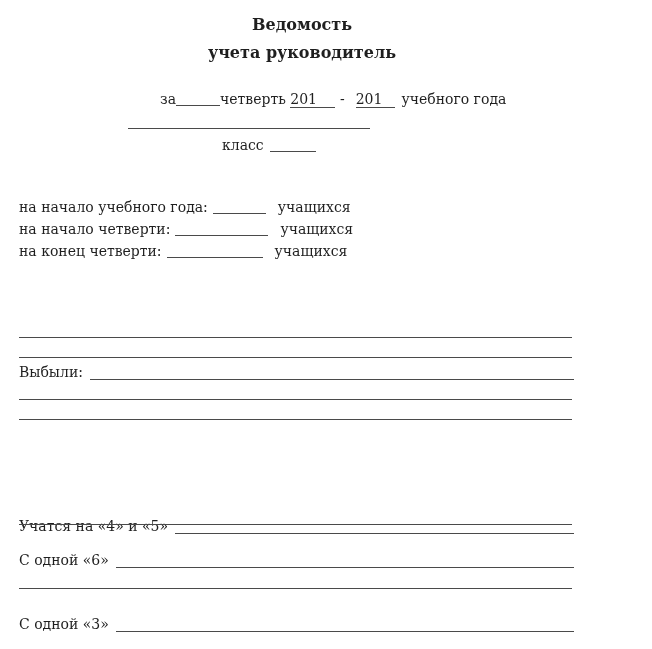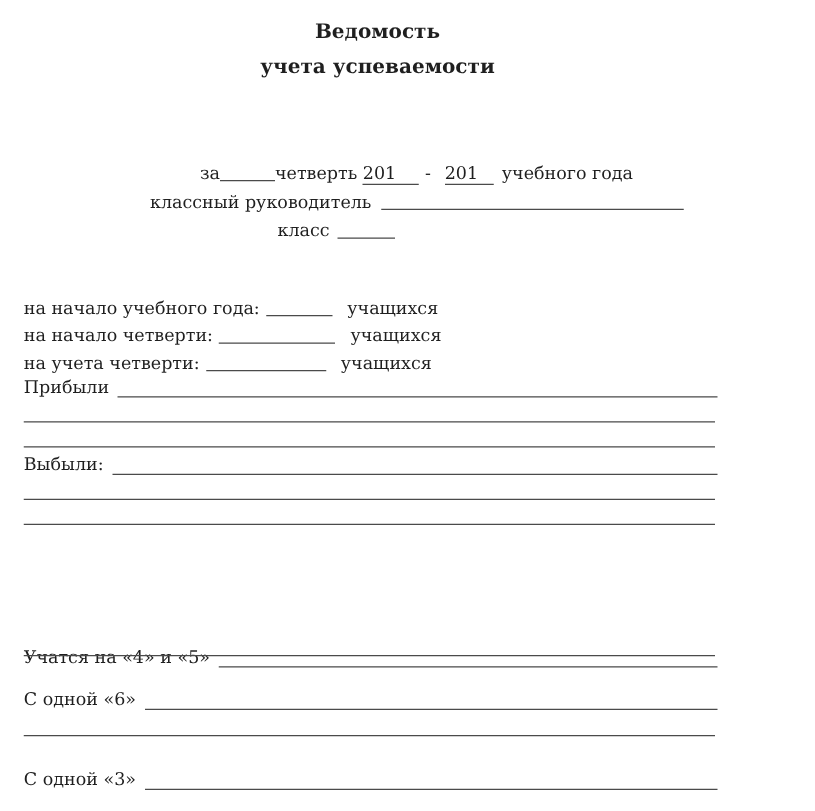--- a/index.html
+++ b/index.html
@@ -5,21 +5,21 @@
   html,body{margin:0;padding:0;background:#ffffff;}
   .page{
     position:relative;width:604px;height:649px;background:#ffffff;overflow:hidden;
     font-family:"DejaVu Serif","Liberation Serif",serif;
     color:#1f1f1f;font-size:14px;
   }
   .title{
     position:absolute;left:0;width:100%;text-align:center;
     font-weight:bold;font-size:16px;line-height:18px;
   }
-  .line{position:absolute;white-space:nowrap;line-height:16px;margin-top:40px;}
+  .line{position:absolute;white-space:nowrap;line-height:16px;}
   .blank{
     display:inline-block;height:1px;border-bottom:1px solid #4a4a4a;
     vertical-align:-2px;
   }
   .u{
     display:inline-block;line-height:15px;border-bottom:1px solid #4a4a4a;
   }
   .frow{
     position:absolute;left:19px;right:30px;display:flex;align-items:flex-end;
   }
@@ -29,43 +29,39 @@
     position:absolute;left:19px;right:32px;height:0;
     border-top:1px solid #4a4a4a;
   }
 </style>
 </head>
 <body>
 
 <div class="page">
 
   <div class="title" style="top:16px">Ведомость</div>
-  <div class="title" style="top:44px">учета успеваемости</div>
+  <div class="title" style="top:44px">учета руководитель</div>
 
   <div class="line" style="top:91px;left:160px"><span>за</span><span class="blank" style="width:44px"></span><span>четверть</span>
     <span class="u" style="padding-right:18px">201</span><span style="margin-left:5px">-</span><span class="u" style="padding-right:13px;margin-left:11px">201</span><span style="margin-left:6px">учебного года</span>
   </div>
 
-  <div class="line" style="top:114px;left:120px"><span>классный руководитель</span><span class="blank" style="width:242px;margin-left:8px"></span>
+  <div class="line" style="top:114px;left:120px"><span class="blank" style="width:242px;margin-left:8px"></span>
   </div>
 
   <div class="line" style="top:137px;left:222px"><span>класс</span><span class="blank" style="width:46px;margin-left:6px"></span>
   </div>
 
   <div class="line" style="top:221px;left:19px"><span>на начало четверти:</span><span class="blank" style="width:93px;margin-left:5px"></span><span style="margin-left:12px">учащихся</span>
   </div>
   <div class="line" style="top:199px;left:19px"><span>на начало учебного года:</span><span class="blank" style="width:53px;margin-left:5px"></span><span style="margin-left:12px">учащихся</span>
   </div>
-  <div class="line" style="top:243px;left:19px"><span>на учета четверти:</span><span class="blank" style="width:96px;margin-left:5px"></span><span style="margin-left:12px">учащихся</span>
+  <div class="line" style="top:243px;left:19px"><span>на конец четверти:</span><span class="blank" style="width:96px;margin-left:5px"></span><span style="margin-left:12px">учащихся</span>
   </div>
 
-  <div class="frow" style="top:302px">
-    <span class="lbl">Прибыли</span>
-    <div class="bf"></div>
-  </div>
   <div class="rule" style="top:337px"></div>
   <div class="rule" style="top:357px"></div>
 
   <div class="frow" style="top:364px">
     <span class="lbl">Выбыли:</span>
     <div class="bf"></div>
   </div>
   <div class="rule" style="top:399px"></div>
   <div class="rule" style="top:419px"></div>
 

